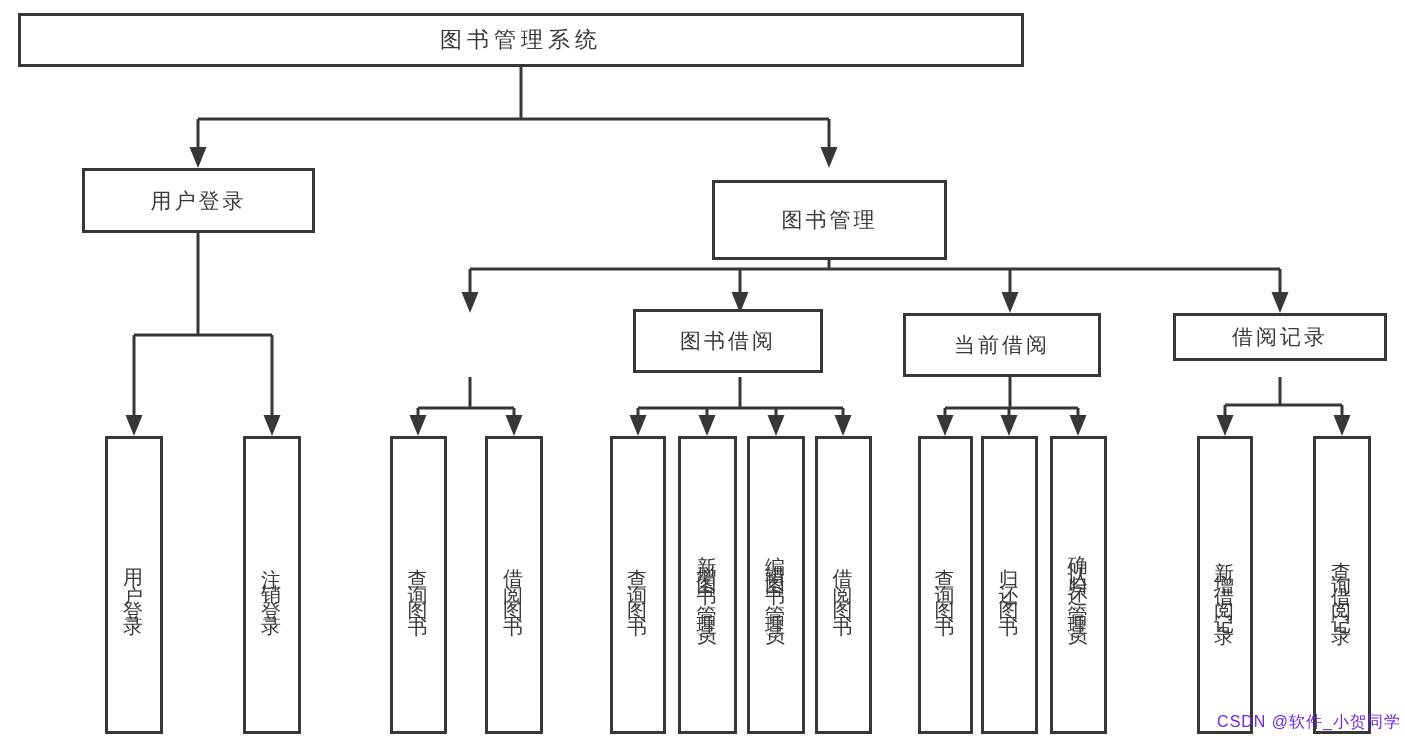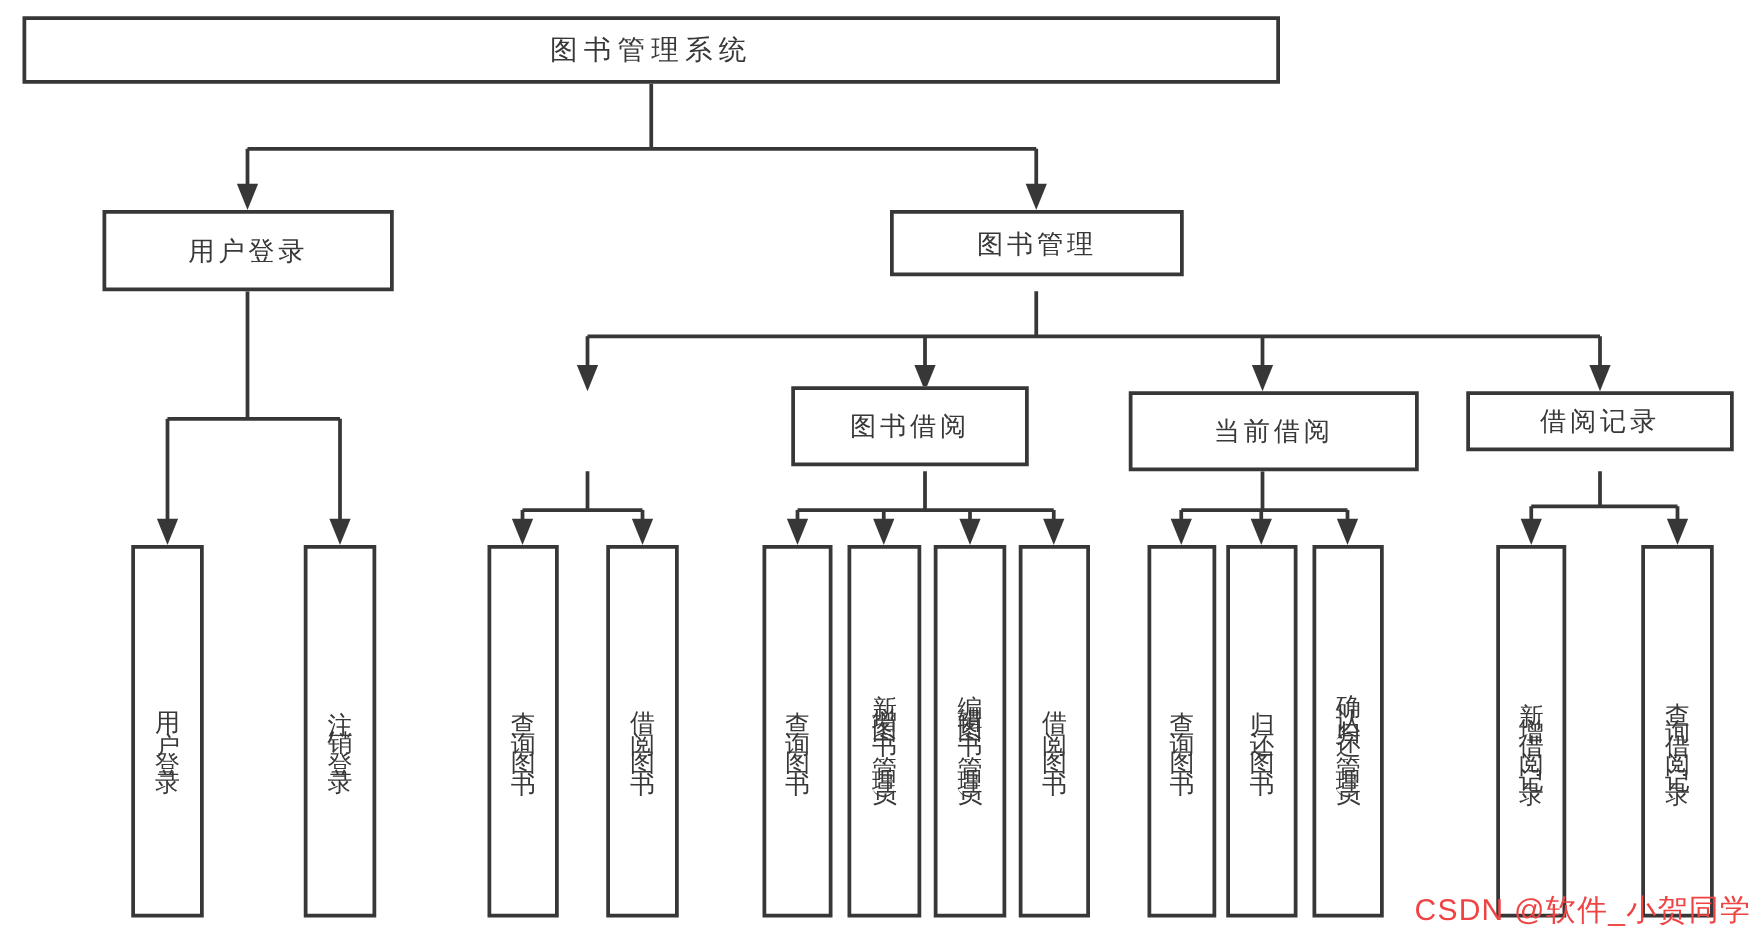--- a/index.html
+++ b/index.html
@@ -15,21 +15,21 @@
     text-align:center;z-index:2;
   }
   .h{font-size:21px;letter-spacing:3px;white-space:nowrap;}
   .root{font-size:22px;letter-spacing:5px;}
   .v{writing-mode:vertical-rl;font-size:20px;}
   .v4{letter-spacing:16px;}
   .v6{letter-spacing:13px;}
   .v9{letter-spacing:10px;}
   .watermark{
     position:absolute;right:4px;top:712px;z-index:3;
-    font-size:24px;color:#ef4444;letter-spacing:1px;white-space:nowrap;
+    font-size:16px;color:#6d28d9;letter-spacing:1px;white-space:nowrap;
   }
 </style>
 </head>
 <body>
 
 <div class="stage">
 
   <svg width="1405" height="747" viewBox="0 0 1405 747" fill="none" stroke="#373737" stroke-width="3">
 
     <path d="M521,67 V119"></path>
@@ -91,28 +91,28 @@
     </g>
   </svg>
 
   <div class="box h root" style="left:18px;top:13px;width:1006px;height:54px">
     <span>图书管理系统</span>
   </div>
 
   <div class="box h" style="left:82px;top:168px;width:233px;height:65px">
     <span>用户登录</span>
   </div>
-  <div class="box h" style="left:712px;top:168px;width:235px;height:53px">
+  <div class="box h" style="left:712px;top:180px;width:235px;height:80px">
     <span>图书管理</span>
   </div>
 
   <div class="box h" style="left:633px;top:309px;width:190px;height:64px">
     <span>图书借阅</span>
   </div>
-  <div class="box h" style="left:903px;top:313px;width:232px;height:64px">
+  <div class="box h" style="left:903px;top:313px;width:198px;height:64px">
     <span>当前借阅</span>
   </div>
   <div class="box h" style="left:1173px;top:313px;width:214px;height:48px">
     <span>借阅记录</span>
   </div>
 
   <div class="box v v4" style="left:105px;top:436px;width:58px;height:298px">
     <span>用户登录</span>
   </div>
   <div class="box v v4" style="left:243px;top:436px;width:58px;height:298px">

